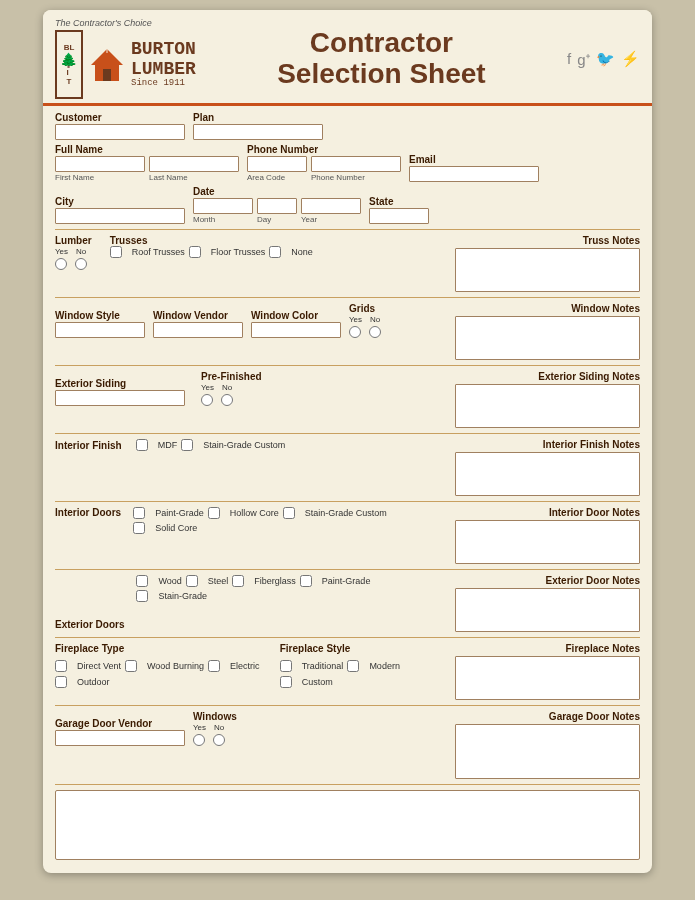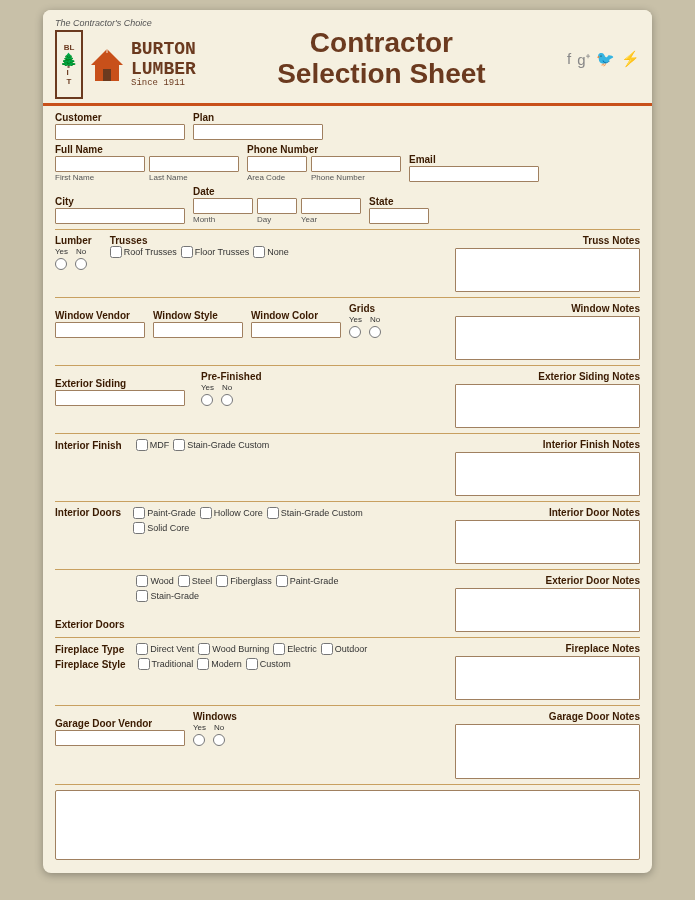--- a/index.html
+++ b/index.html
@@ -150,21 +150,21 @@
     
     .checkbox-group {
       display: flex;
       align-items: center;
       gap: 4px;
       flex-wrap: wrap;
     }
     .cb-item {
       display: flex;
       align-items: center;
-      gap: 2px;
+      gap: 10px;
     }
     .cb-item label { font-size: 9px; color: #333; }
     input[type="checkbox"], input[type="radio"] {
       width: 12px;
       height: 12px;
       margin: 0;
     }
     .radio-yn {
       display: flex;
       flex-direction: column;
@@ -356,25 +356,25 @@
         <div class="notes-box"></div>
       </div>
     </div>
 
     <hr class="section-divider">
 
     <div class="two-col">
       <div class="left-col">
         <div class="row">
           <div class="field-group">
+            <div class="field-label">Window Style</div>
+            <input type="text" class="input-md" style="">
+          </div>
+          <div class="field-group">
             <div class="field-label">Window Vendor</div>
-            <input type="text" class="input-md" style="">
-          </div>
-          <div class="field-group">
-            <div class="field-label">Window Style</div>
             <input type="text" class="input-md" style="">
           </div>
           <div class="field-group">
             <div class="field-label">Window Color</div>
             <input type="text" class="input-md" style="">
           </div>
           <div class="field-group">
             <div class="field-label">Grids</div>
             <div class="radio-yn">
               <div class="yn-labels">
@@ -522,21 +522,21 @@
       <div class="right-col">
         <div class="notes-label">Exterior Door Notes</div>
         <div class="notes-box"></div>
       </div>
     </div>
 
     <hr class="section-divider">
 
     <div class="two-col">
       <div class="left-col">
-        <div style="display:flex;flex-direction:column;gap:3px;">
+        <div style="display:flex;gap:3px;">
           <div style="display:flex;align-items:center;gap:6px;flex-wrap:wrap;">
             <span class="inline-label">Fireplace Type</span>
             <div class="checkbox-group">
               <div class="cb-item">
                 <input type="checkbox" style="">
                 <label>Direct Vent</label>
               </div>
               <div class="cb-item">
                 <input type="checkbox" style="">
                 <label>Wood Burning</label>

